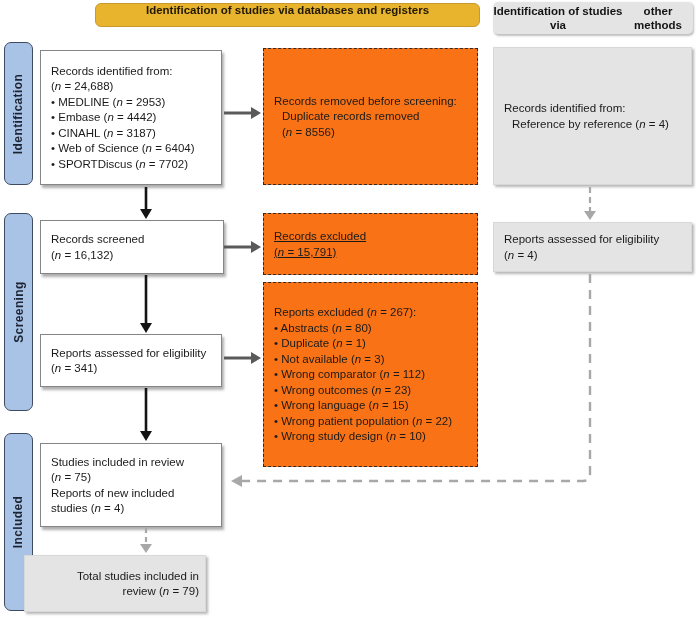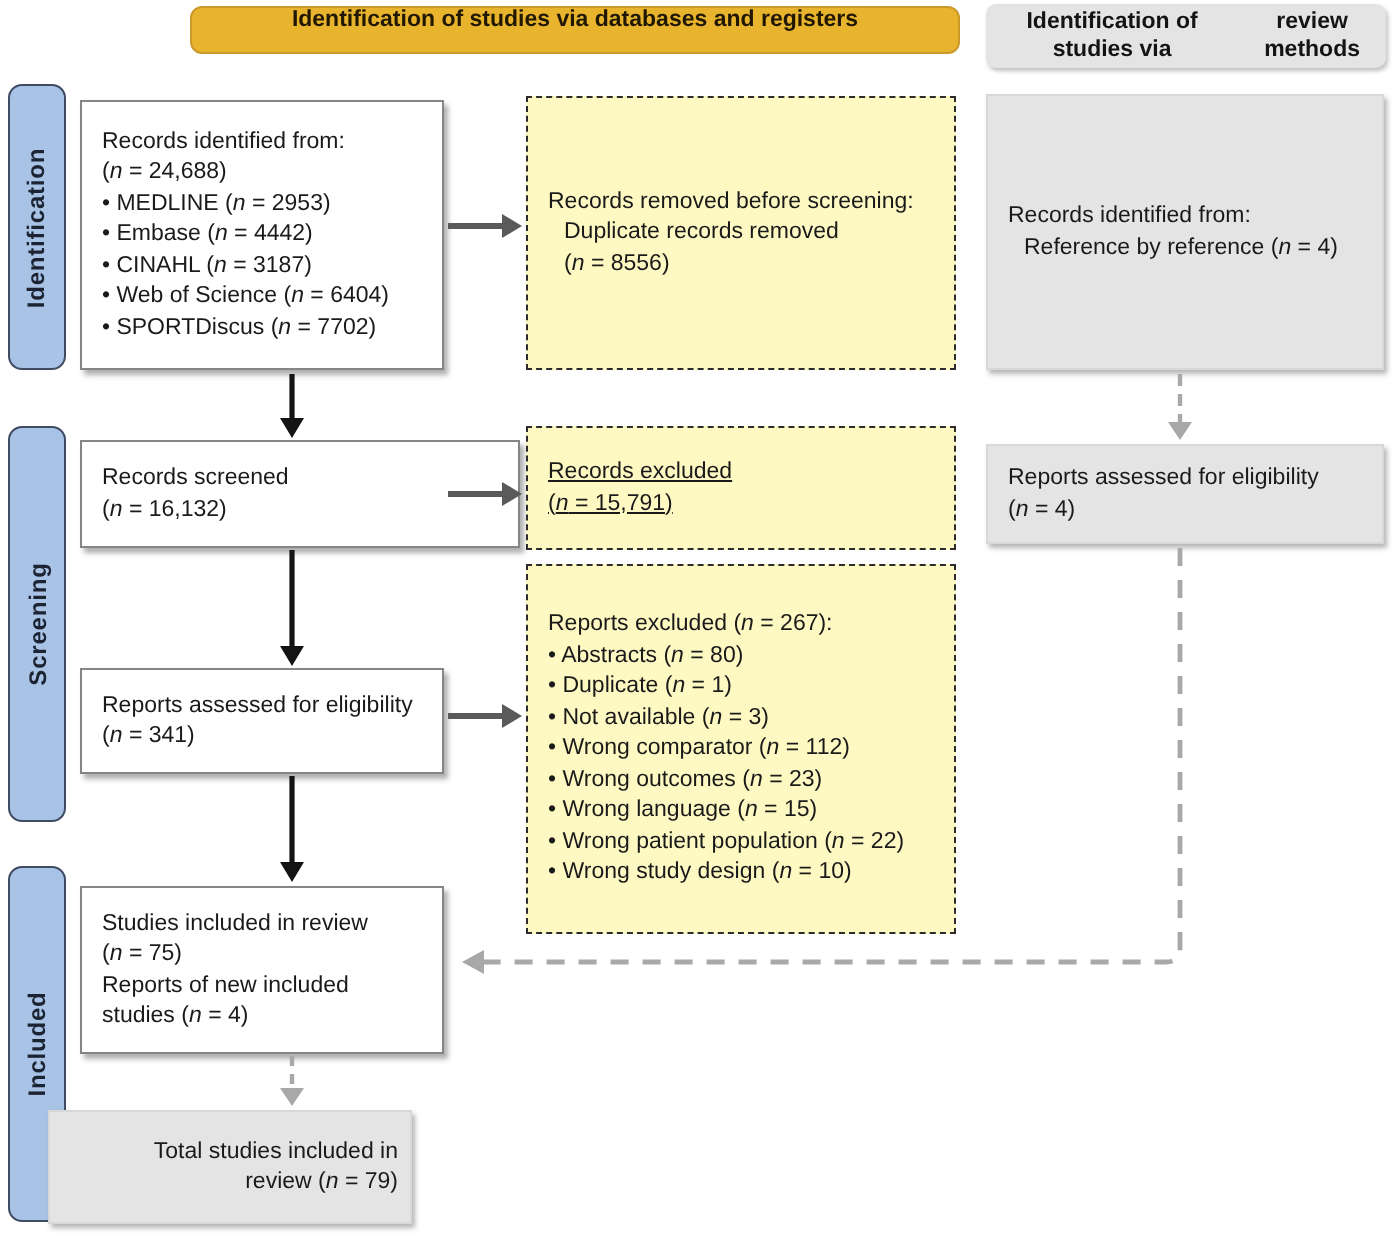--- a/index.html
+++ b/index.html
@@ -7,21 +7,21 @@
     position:relative; width:696px; height:618px; overflow:hidden;
     font-family:"Liberation Sans", sans-serif; font-size:11.5px; color:#1a1a1a;
     background:#ffffff;
   }
   .box {
     position:absolute; box-sizing:border-box;
     display:flex; flex-direction:column; justify-content:center;
     padding:5px 6px 4px 10px; line-height:15.5px;
   }
   .whitebox { background:#ffffff; border:1.7px solid #858585; box-shadow:2px 2.5px 2.5px rgba(110,110,110,0.55); }
-  .dashedbox { background:#fef9c3; border:1.6px dashed #2b2b2b; }
+  .dashedbox { background:#f97316; border:1.6px dashed #2b2b2b; }
   .graybox { background:#e4e4e4; border:1px solid #d8d8d8; box-shadow:1.5px 2px 2.5px rgba(120,120,120,0.55); }
   .line { white-space:nowrap; }
   .indent { padding-left:8px; }
   .header-yellow {
     position:absolute; left:95px; top:3px; width:385px; height:24px; box-sizing:border-box;
     background:#e8b42e; border:1.8px solid #c9992b; border-radius:6px;
     display:flex; align-items:flex-start; justify-content:center;
     font-weight:bold; color:#211803;
   }
   .header-gray {
@@ -44,21 +44,21 @@
 </head>
 <body>
 
 <div class="canvas">
 
   <div class="header-yellow">
     <span>Identification of studies via databases and registers</span>
   </div>
   <div class="header-gray">
     <span>Identification of studies via</span>
-    <span>review methods</span>
+    <span>other methods</span>
   </div>
 
   <div class="side" style="top:42px; height:143px;">
     <span>Identification</span>
   </div>
   <div class="side" style="top:213px; height:198px;">
     <span>Screening</span>
   </div>
   <div class="side" style="top:433px; height:178px;">
     <span>Included</span>
@@ -67,21 +67,21 @@
   <div class="box whitebox" style="left:40px; top:50px; width:182px; height:135px;">
     <div class="line">Records identified from:</div>
     <div class="line">(<i>n</i> = 24,688)</div>
     <div class="line">• MEDLINE  (<i>n</i> = 2953)</div>
     <div class="line">• Embase (<i>n</i> = 4442)</div>
     <div class="line">• CINAHL  (<i>n</i> = 3187)</div>
     <div class="line">• Web of Science (<i>n</i> = 6404)</div>
     <div class="line">• SPORTDiscus (<i>n</i> = 7702)</div>
   </div>
 
-  <div class="box whitebox" style="left:40px; top:220px; width:220px; height:54px;">
+  <div class="box whitebox" style="left:40px; top:220px; width:184px; height:54px;">
     <div class="line">Records screened</div>
     <div class="line">(<i>n</i> = 16,132)</div>
   </div>
 
   <div class="box whitebox" style="left:40px; top:334px; width:182px; height:53px;">
     <div class="line">Reports assessed for eligibility</div>
     <div class="line">(<i>n</i> = 341)</div>
   </div>
 
   <div class="box whitebox" style="left:40px; top:443px; width:182px; height:84px;">

